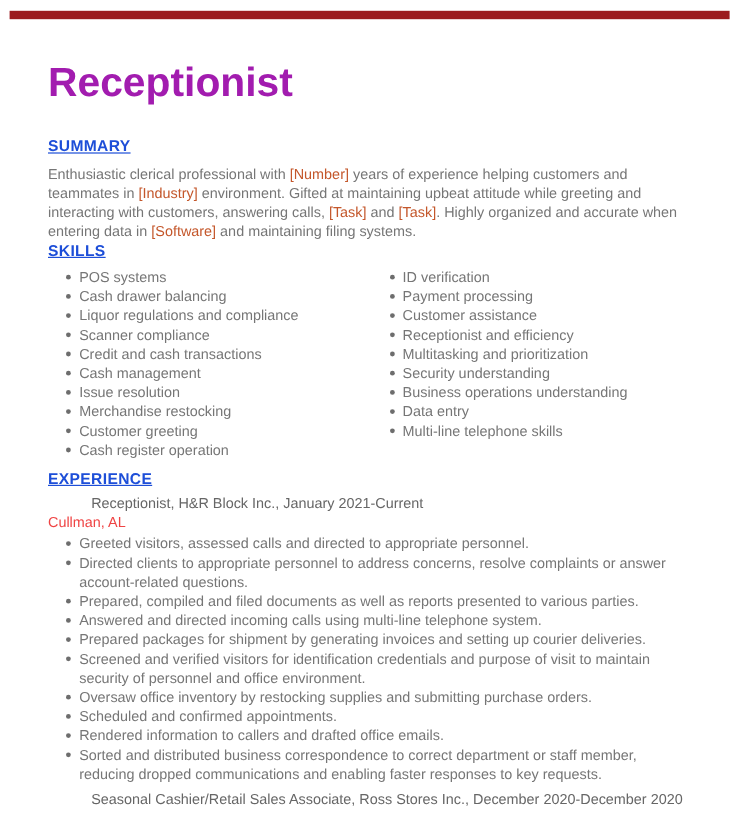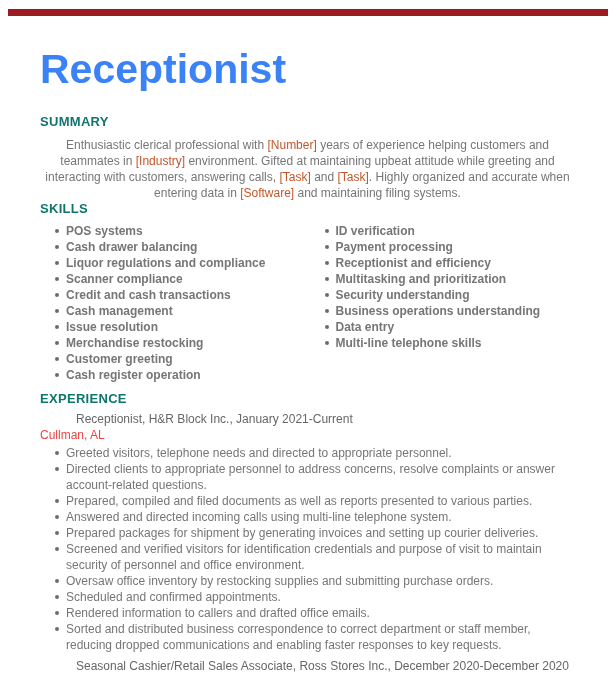--- a/index.html
+++ b/index.html
@@ -11,50 +11,49 @@
     position: relative;
   }
   .accent-bar {
     position: absolute;
     left: 8px; right: 8px; top: 9px; height: 7px;
   }
   .page {
     padding: 54px 41px 0 40px;
   }
   h1.doc-title {
-    font-size: 41px;
+    font-size: 34px;
     line-height: 30px;
     font-weight: bold;
-    color: #3b82f6;
+    color: #a21caf;
     letter-spacing: 0;
   }
   h2.section-heading {
     font-size: 13px;
     line-height: 16px;
     font-weight: bold;
-    color: #0f766e;
+    color: #1d4ed8;
     letter-spacing: 0.3px;
+    text-decoration: underline;
   }
   .heading-summary   { margin-top: 30px; }
   .heading-skills    { }
   .heading-experience{ margin-top: 8px; }
   p.summary-text {
     margin-top: 7px;
     font-size: 12px;
     line-height: 16px;
     color: #767676;
-    text-align: center;
   }
   p.summary-text .ph { color: #c4572b; }
   .skills-grid {
     display: grid;
     grid-template-columns: 1fr 1fr;
     margin-top: 6px;
     column-gap: 4px;
-    font-weight: bold;
   }
   ul.dot-list {
     list-style: none;
     font-size: 12px;
     line-height: 16px;
     color: #767676;
   }
   ul.dot-list li {
     position: relative;
     padding-left: 26px;
@@ -106,37 +105,38 @@
         <li>Credit and cash transactions</li>
         <li>Cash management</li>
         <li>Issue resolution</li>
         <li>Merchandise restocking</li>
         <li>Customer greeting</li>
         <li>Cash register operation</li>
       </ul>
     <ul class="dot-list">
         <li>ID verification</li>
         <li>Payment processing</li>
+        <li>Customer assistance</li>
         <li>Receptionist and efficiency</li>
         <li>Multitasking and prioritization</li>
         <li>Security understanding</li>
         <li>Business operations understanding</li>
         <li>Data entry</li>
         <li>Multi-line telephone skills</li>
       </ul>
   </div>
 
   <h2 class="section-heading heading-experience">EXPERIENCE</h2>
 
   <p class="job-title-line">Receptionist, H&amp;R Block Inc., January 2021-Current</p>
 
   <p class="job-location">Cullman, AL</p>
 
   <ul class="dot-list experience-list">
-      <li>Greeted visitors, telephone needs and directed to appropriate personnel.</li>
+      <li>Greeted visitors, assessed calls and directed to appropriate personnel.</li>
       <li>Directed clients to appropriate personnel to address concerns, resolve complaints or answer account-related questions.</li>
       <li>Prepared, compiled and filed documents as well as reports presented to various parties.</li>
       <li>Answered and directed incoming calls using multi-line telephone system.</li>
       <li>Prepared packages for shipment by generating invoices and setting up courier deliveries.</li>
       <li>Screened and verified visitors for identification credentials and purpose of visit to maintain security of personnel and office environment.</li>
       <li>Oversaw office inventory by restocking supplies and submitting purchase orders.</li>
       <li>Scheduled and confirmed appointments.</li>
       <li>Rendered information to callers and drafted office emails.</li>
       <li>Sorted and distributed business correspondence to correct department or staff member, reducing dropped communications and enabling faster responses to key requests.</li>
     </ul>

